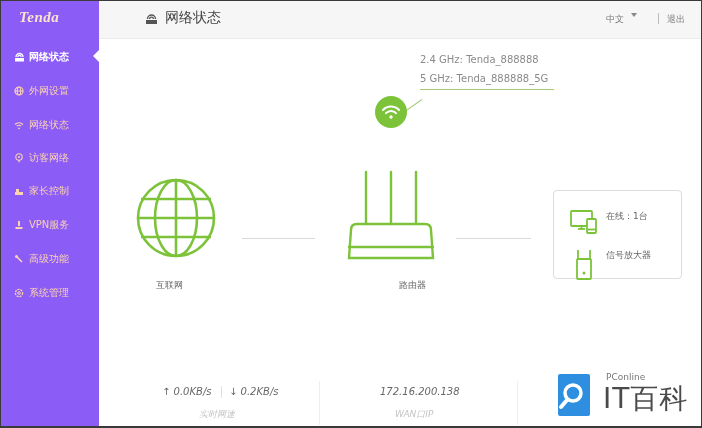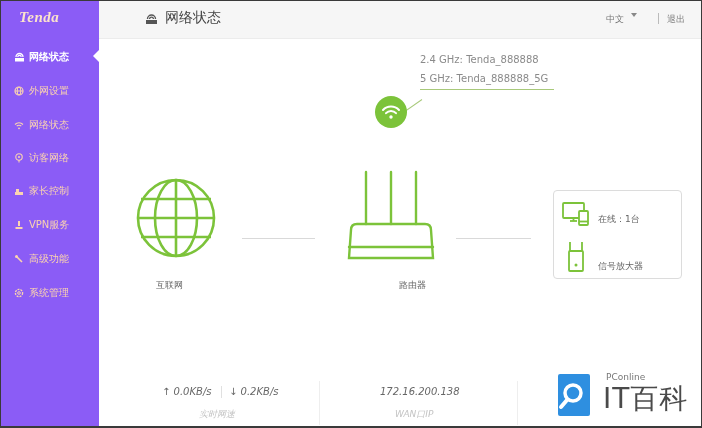--- a/index.html
+++ b/index.html
@@ -31,21 +31,21 @@
   .ssid-diag { position: absolute; left: 298px; top: 49px; width: 30px; height: 1px; background: #a8c97a; transform-origin: right center; transform: rotate(-35deg); left: 293px; top: 59px; }
   .wifi-badge { position: absolute; left: 276px; top: 56px; width: 32px; height: 32px; border-radius: 50%; background: #7cc33a; display: flex; align-items: center; justify-content: center; cursor: pointer; }
 
   .globe { position: absolute; left: 37px; top: 138px; width: 80px; height: 80px; }
   .label-internet { position: absolute; left: 57px; top: 239px; font-size: 9px; color: #666; }
   .link-line { position: absolute; height: 1px; background: #d9d9d9; }
   .router { position: absolute; left: 246px; top: 126px; width: 92px; height: 96px; cursor: pointer; }
   .label-router { position: absolute; left: 279px; top: 239px; font-size: 9px; color: #666; margin-left: 21px; }
 
   .client-box { position: absolute; left: 454px; top: 150px; width: 129px; height: 89px; border: 1px solid #dcdcdc; border-radius: 4px; background: #fff; }
-  .client-row { position: absolute; left: 8px; display: flex; align-items: flex-end; cursor: pointer; }
+  .client-row { position: absolute; left: 16px; display: flex; align-items: flex-start; cursor: pointer; margin-top: 8px; }
   .client-row span { font-size: 9px; color: #666; margin-left: 8px; }
 
   .stats { position: absolute; left: 0; top: 337px; width: 604px; height: 52px; font-style: italic; }
   .stat-up, .stat-down { position: absolute; top: 9px; font-size: 10px; color: #666; }
   .stat-sep { position: absolute; left: 122px; top: 9px; width: 1px; height: 12px; background: #e0e0e0; }
   .stat-caption { position: absolute; top: 31px; font-size: 9px; color: #c4c4c4; }
   .vdiv { position: absolute; top: 4px; width: 1px; height: 44px; background: #eeeeee; }
   .wan-ip { position: absolute; left: 281px; top: 9px; font-size: 10px; color: #666; }
 
   

